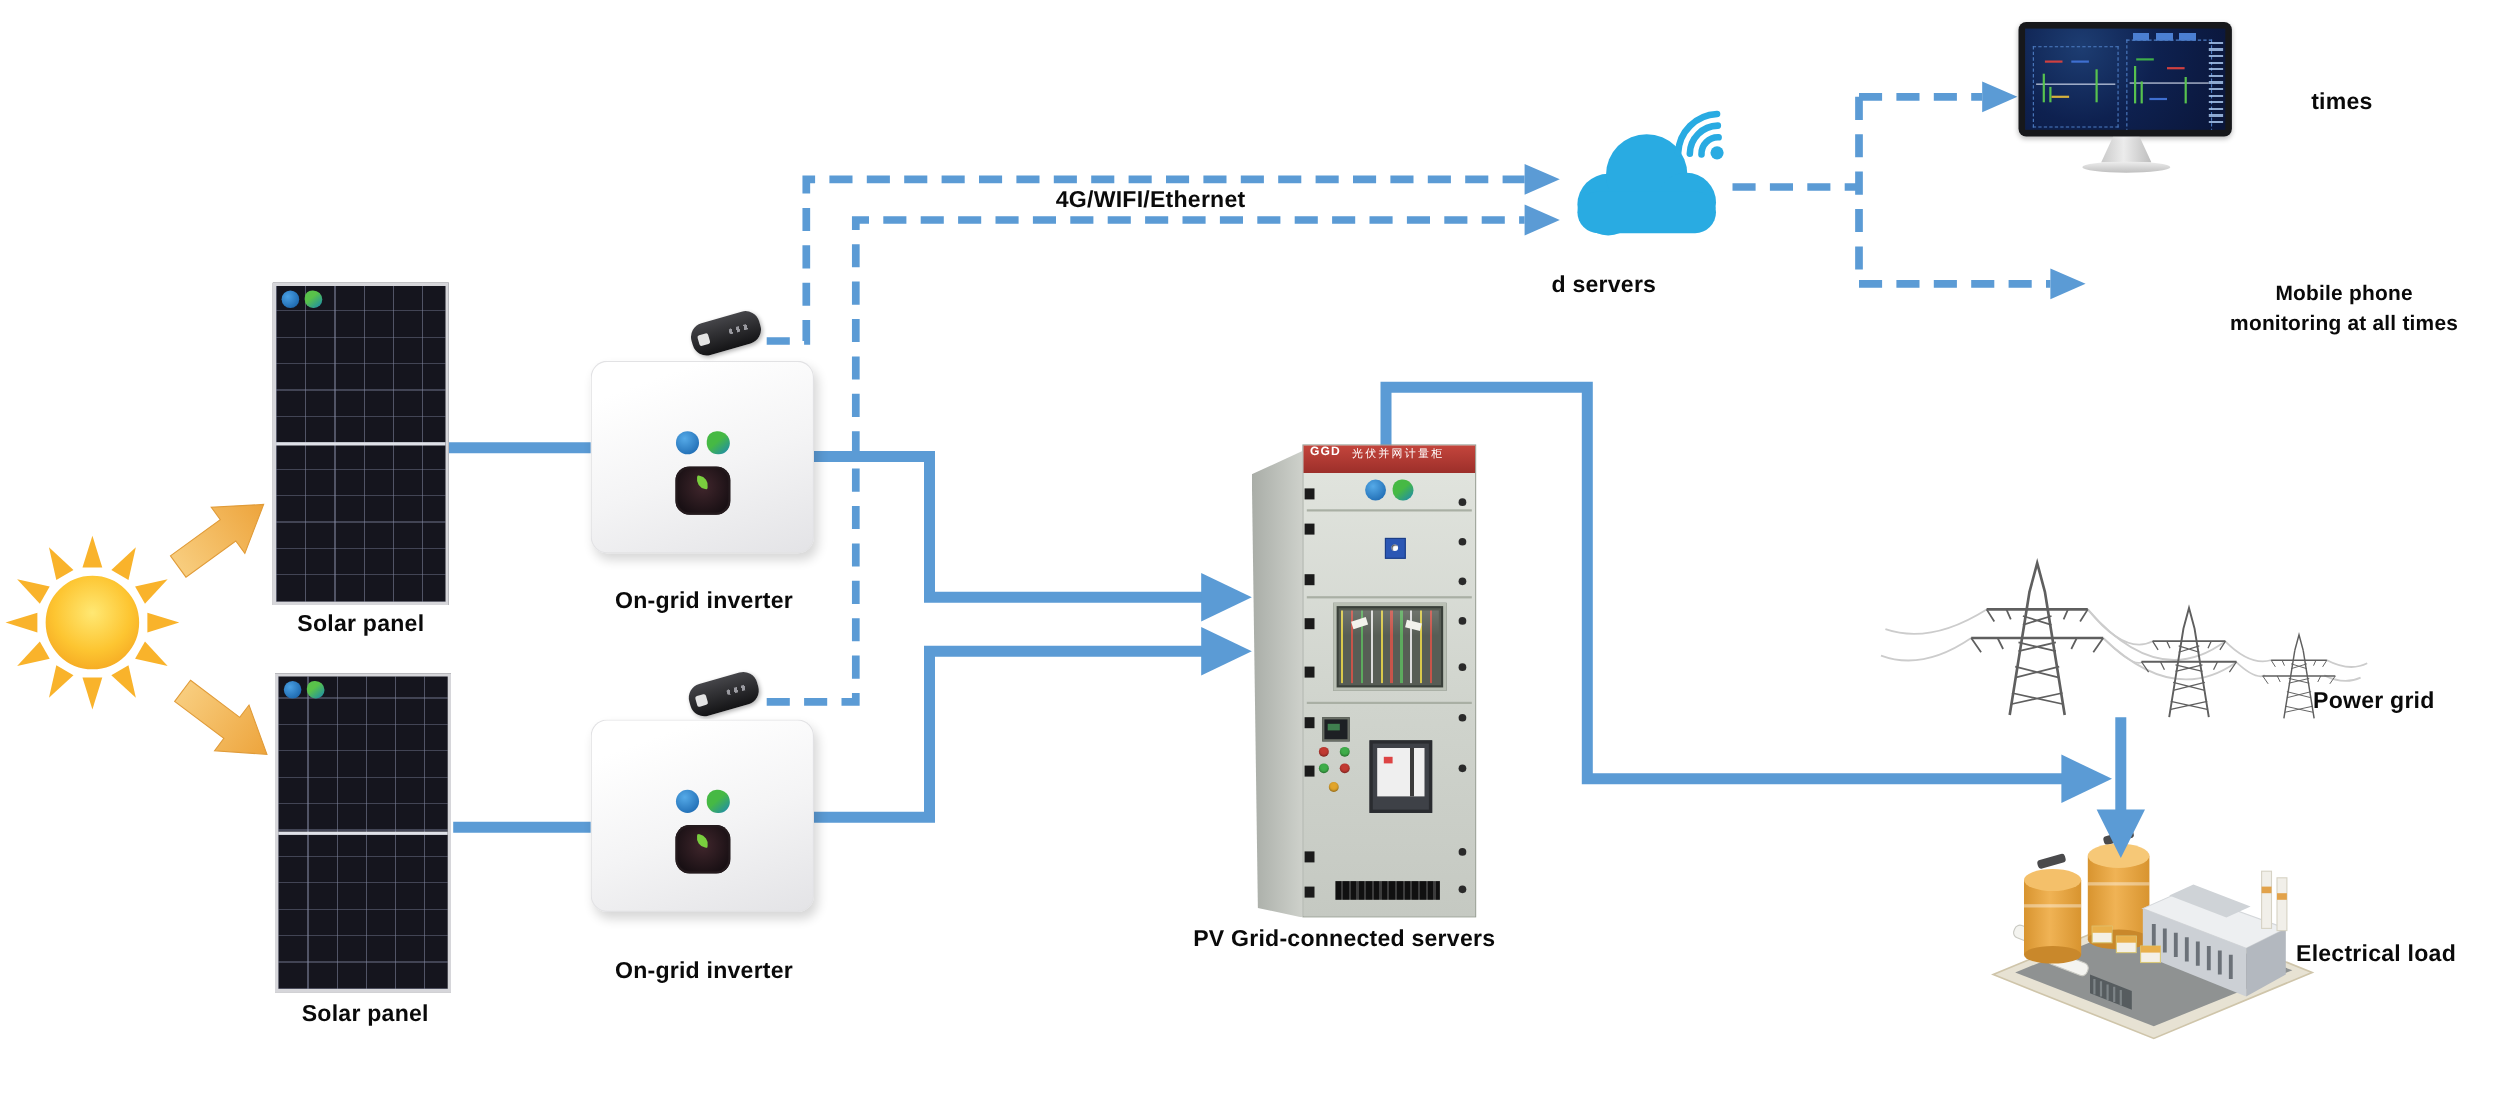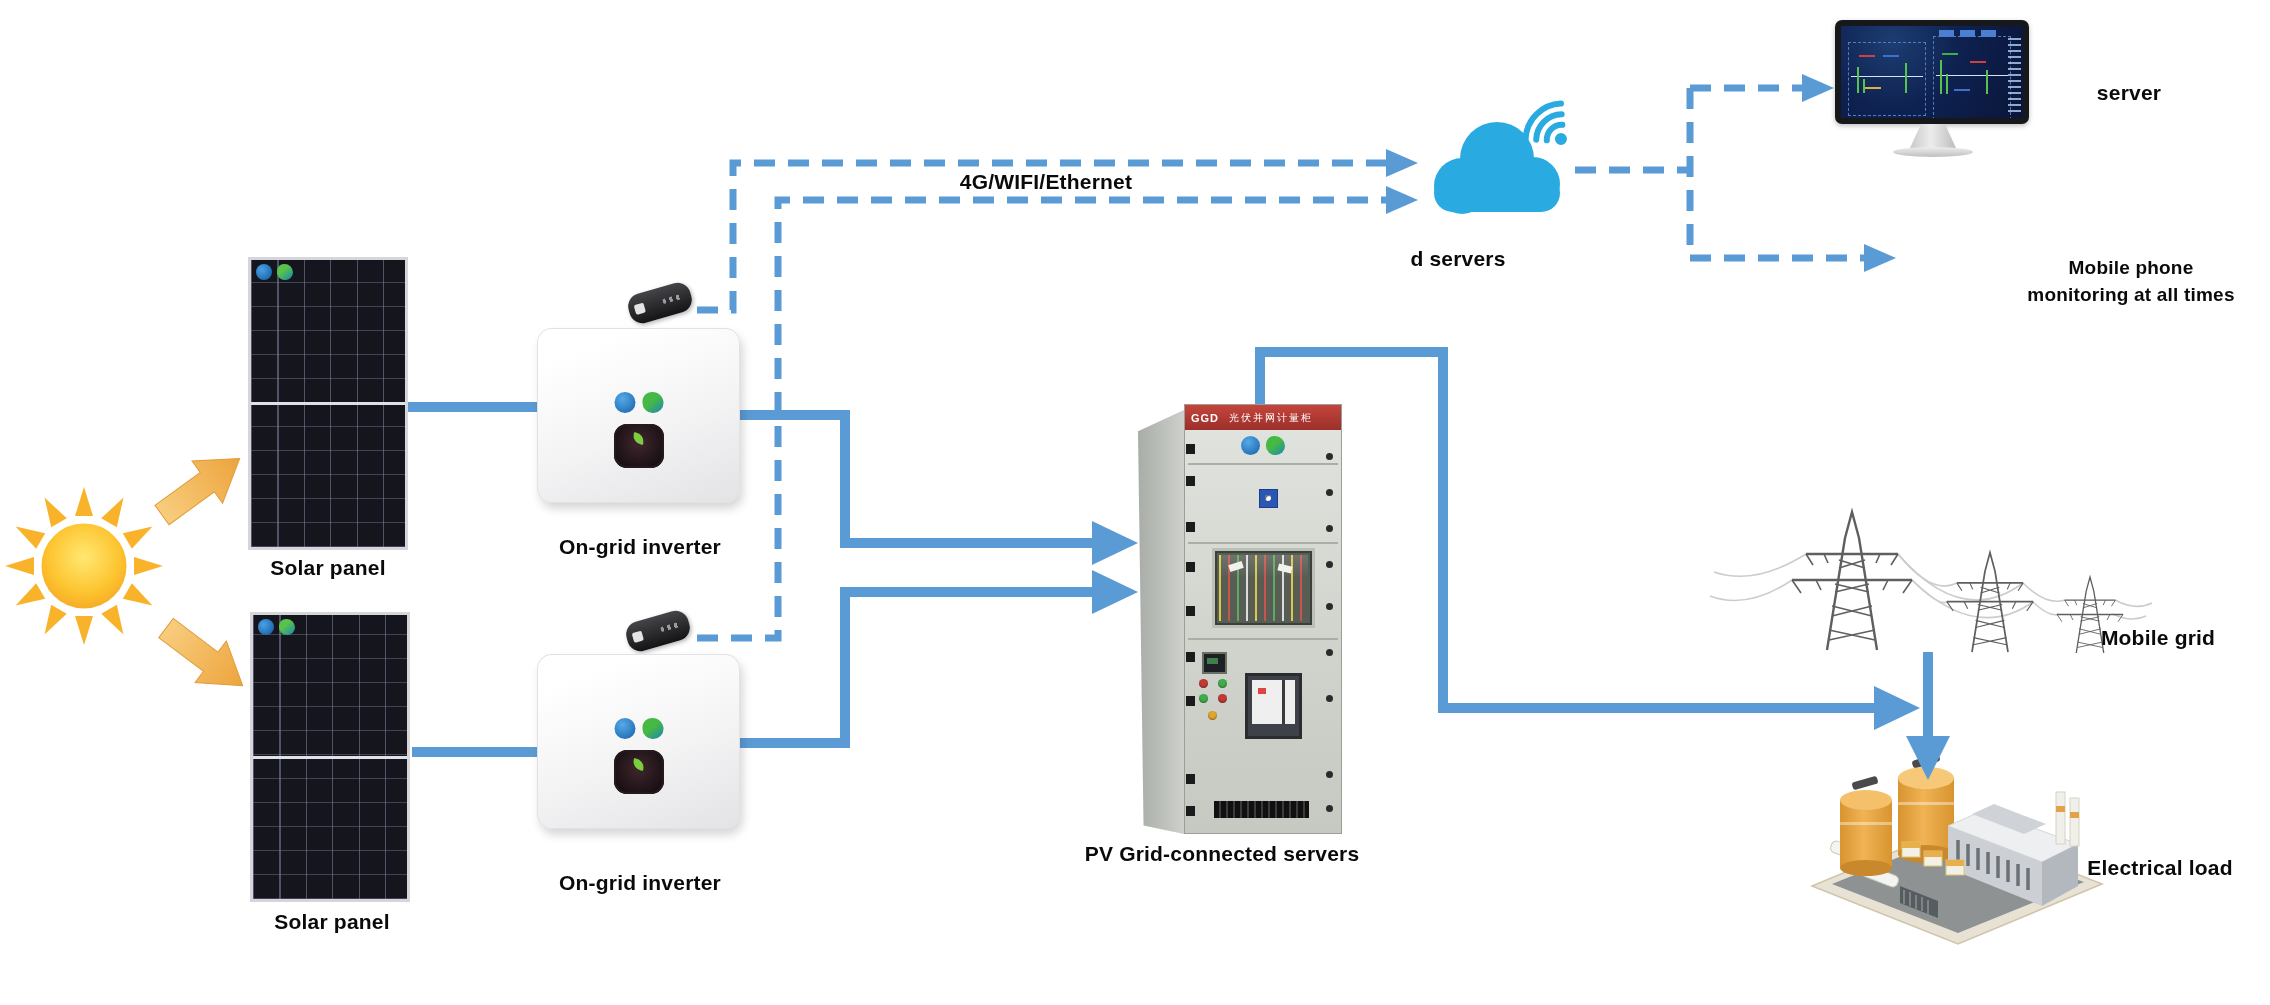--- a/index.html
+++ b/index.html
@@ -42,21 +42,21 @@
   .dongle::before{content:"";position:absolute;left:6px;top:10px;width:10px;height:10px;background:#e4e4e4;border-radius:2px}
   .dongle::after{content:"";position:absolute;right:9px;top:12px;width:20px;height:5px;border-radius:2px;
     background:repeating-linear-gradient(90deg,#9a9aa0 0 3px,transparent 3px 7px)}
 
   
   .cabinet{position:absolute;left:1138px;top:404px;width:206px;height:432px;z-index:2}
   .cab-side{position:absolute;left:0;top:6px;width:46px;height:424px;
     background:linear-gradient(90deg,#a9ada7,#ced1cb);clip-path:polygon(0 5%,100% 0,100% 100%,12% 98%)}
   .cab-front{position:absolute;left:46px;top:0;width:158px;height:430px;
     background:linear-gradient(180deg,#e2e5df,#d0d4cd 55%,#c5c9c2);border:1px solid #99a095;box-sizing:border-box}
-  .cab-band{position:absolute;left:0;top:0;width:100%;height:25px;display:flex;align-items:center;
+  .cab-band{position:absolute;left:0;top:0;width:100%;height:25px;display:flex;align-items:flex-start;
     background:linear-gradient(#c4453c,#9c2f2a);color:#fff;box-sizing:border-box}
   .cab-band .code{font-size:11px;font-weight:bold;padding-left:6px;letter-spacing:1px}
   .cab-band .title{flex:1;text-align:center;font-size:10px;letter-spacing:2px;padding-right:18px;white-space:nowrap;overflow:hidden}
   .cab-logos{position:absolute;left:50%;top:31px;transform:translateX(-50%);display:flex;gap:6px}
   .cab-logo{width:19px;height:19px;border-radius:50%}
   .cab-seam{position:absolute;left:3px;right:3px;height:2px;background:#a9afa4}
   .cab-emblem{position:absolute;left:74px;top:84px;width:17px;height:17px;background:#2b57b4;border:1px solid #1c3e86}
   .cab-emblem::after{content:"";position:absolute;left:5px;top:5px;width:6px;height:6px;border-radius:50%;background:#fff;box-shadow:inset 1px 1px 1px #555}
   .cab-window{position:absolute;left:27px;top:143px;width:103px;height:80px;background:#575d55;
     border:3px solid #bac0b5;box-shadow:inset 0 0 0 2px #3a403a;box-sizing:border-box}
@@ -353,20 +353,20 @@
   <div class="mon-base"></div>
 
 
   <div class="lbl" style="left:328px;top:556px">Solar panel</div>
   <div class="lbl" style="left:332px;top:910px">Solar panel</div>
   <div class="lbl" style="left:640px;top:535px">On-grid inverter</div>
   <div class="lbl" style="left:640px;top:871px">On-grid inverter</div>
   <div class="lbl" style="left:1222px;top:842px">PV Grid-connected servers</div>
   <div class="lbl" style="left:1046px;top:170px">4G/WIFI/Ethernet</div>
   <div class="lbl" style="left:1458px;top:247px">d servers</div>
-  <div class="lbl" style="left:2129px;top:81px">server</div>
+  <div class="lbl" style="left:2129px;top:81px">times</div>
   <div class="lbl lbl-small" style="left:2131px;top:254px">
     <div>Mobile phone</div>
     <div>monitoring at all times</div>
   </div>
-  <div class="lbl" style="left:2158px;top:626px">Mobile grid</div>
+  <div class="lbl" style="left:2158px;top:626px">Power grid</div>
   <div class="lbl" style="left:2160px;top:856px">Electrical load</div>
 </div>
 
 </body></html>

